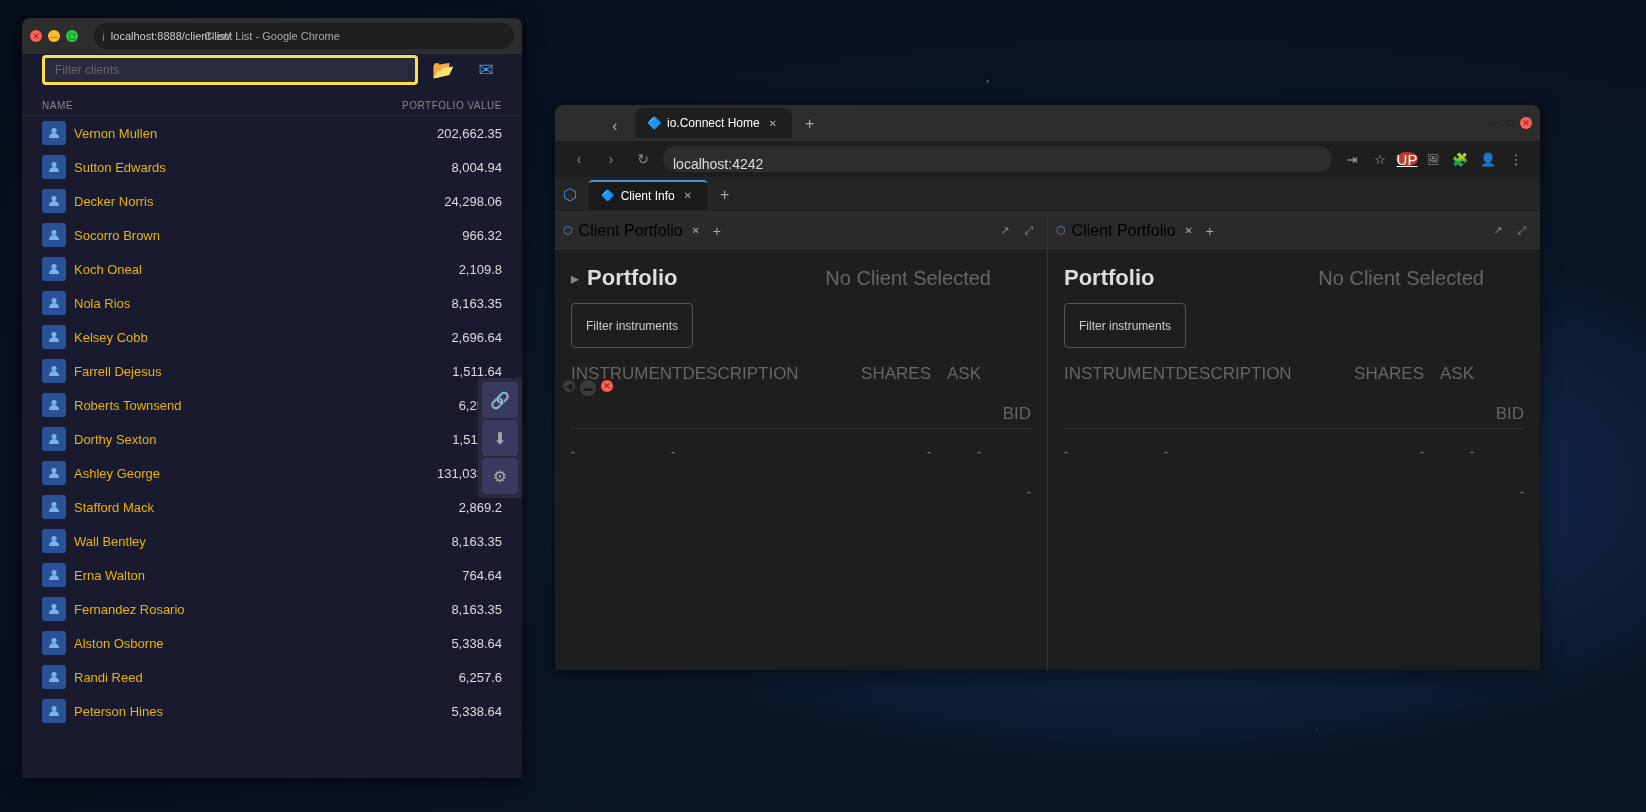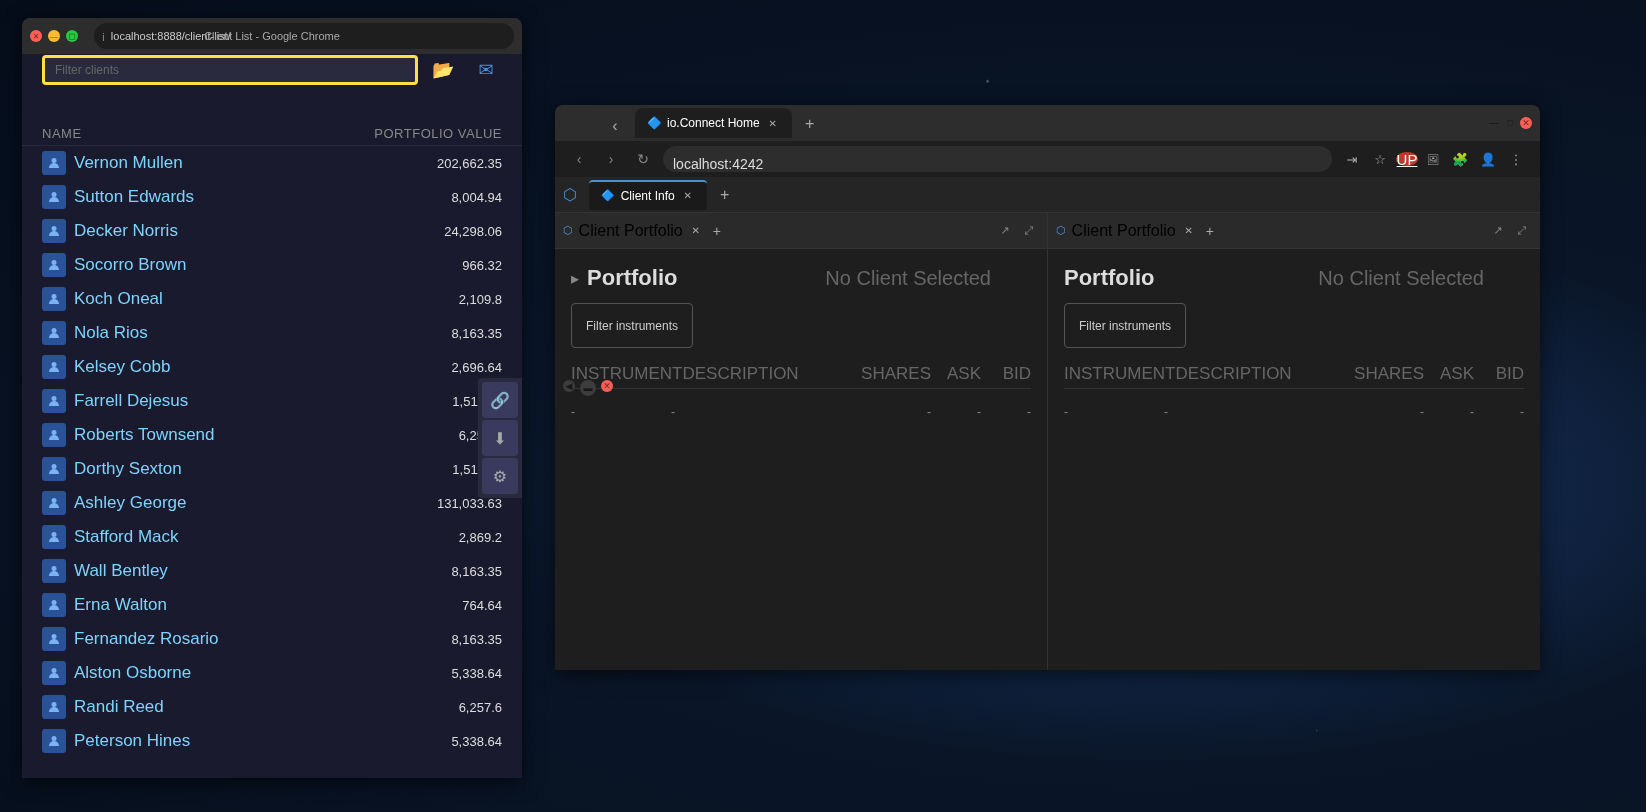--- a/index.html
+++ b/index.html
@@ -189,26 +189,25 @@
       align-items: center;
       justify-content: center;
       color: #4a90d9;
       font-size: 18px;
       cursor: pointer;
     }
 
     .client-table-header {
       display: flex;
       padding: 4px 20px;
-      font-size: 13px;
+      font-size: 10px;
       color: #888;
       text-transform: uppercase;
       letter-spacing: 0.5px;
       border-bottom: 1px solid #2a2a3e;
-      margin-top: 26px;
     }
 
     .col-name { flex: 1; }
     .col-portfolio { text-align: right; min-width: 100px; }
 
     .client-list-body {
       overflow-y: auto;
       height: calc(100% - 110px);
     }
 
@@ -228,22 +227,22 @@
       display: flex;
       align-items: center;
       justify-content: center;
       color: #7ab3f0;
       font-size: 14px;
       flex-shrink: 0;
     }
 
     .client-name {
       flex: 1;
-      font-size: 17px;
-      color: #7dd3fc;
+      font-size: 13px;
+      color: #eab308;
     }
 
     .client-portfolio {
       font-size: 13px;
       color: #ddd;
       min-width: 100px;
       text-align: right;
     }
 
     
@@ -443,21 +442,21 @@
       font-size: 17px;
       color: #666;
       text-transform: uppercase;
       border-bottom: 1px solid #333;
     }
 
     .pt-col-instrument { flex: 1; }
     .pt-col-description { flex: 2; }
     .pt-col-shares { min-width: 60px; text-align: right; }
     .pt-col-ask { min-width: 50px; text-align: right; }
-    .pt-col-bid { min-width: 50px; text-align: right; }
+    .pt-col-bid { min-width: 50px; text-align: right; margin-top: 40px; }
 
     .portfolio-table-row {
       display: flex;
       padding: 4px 0;
       font-size: 12px;
       color: #888;
     }
   </style>
 </head>
 <body>

